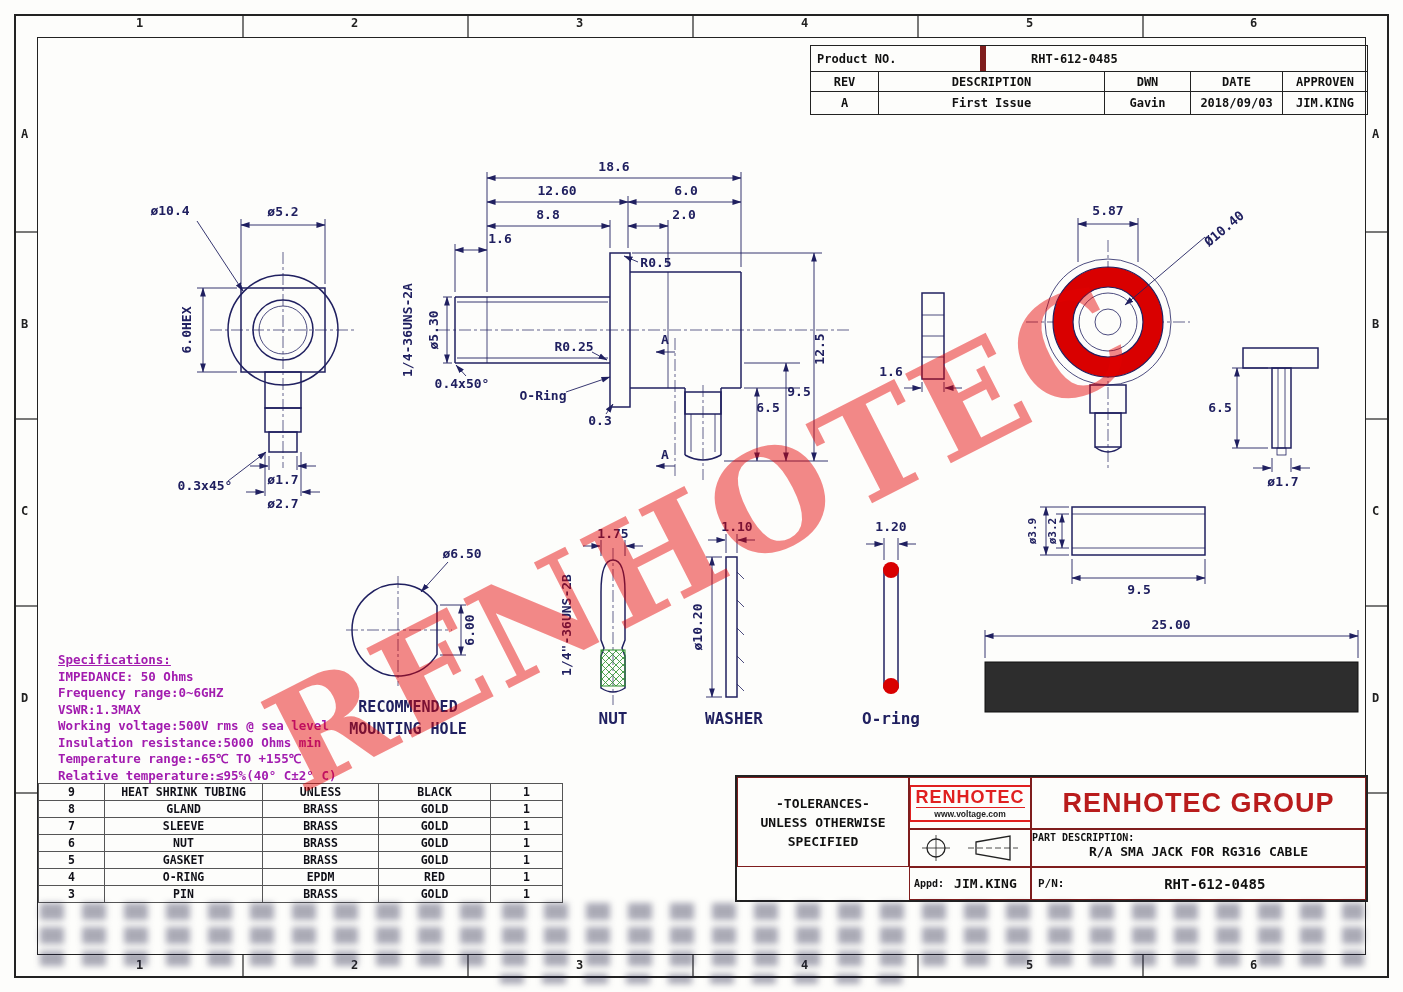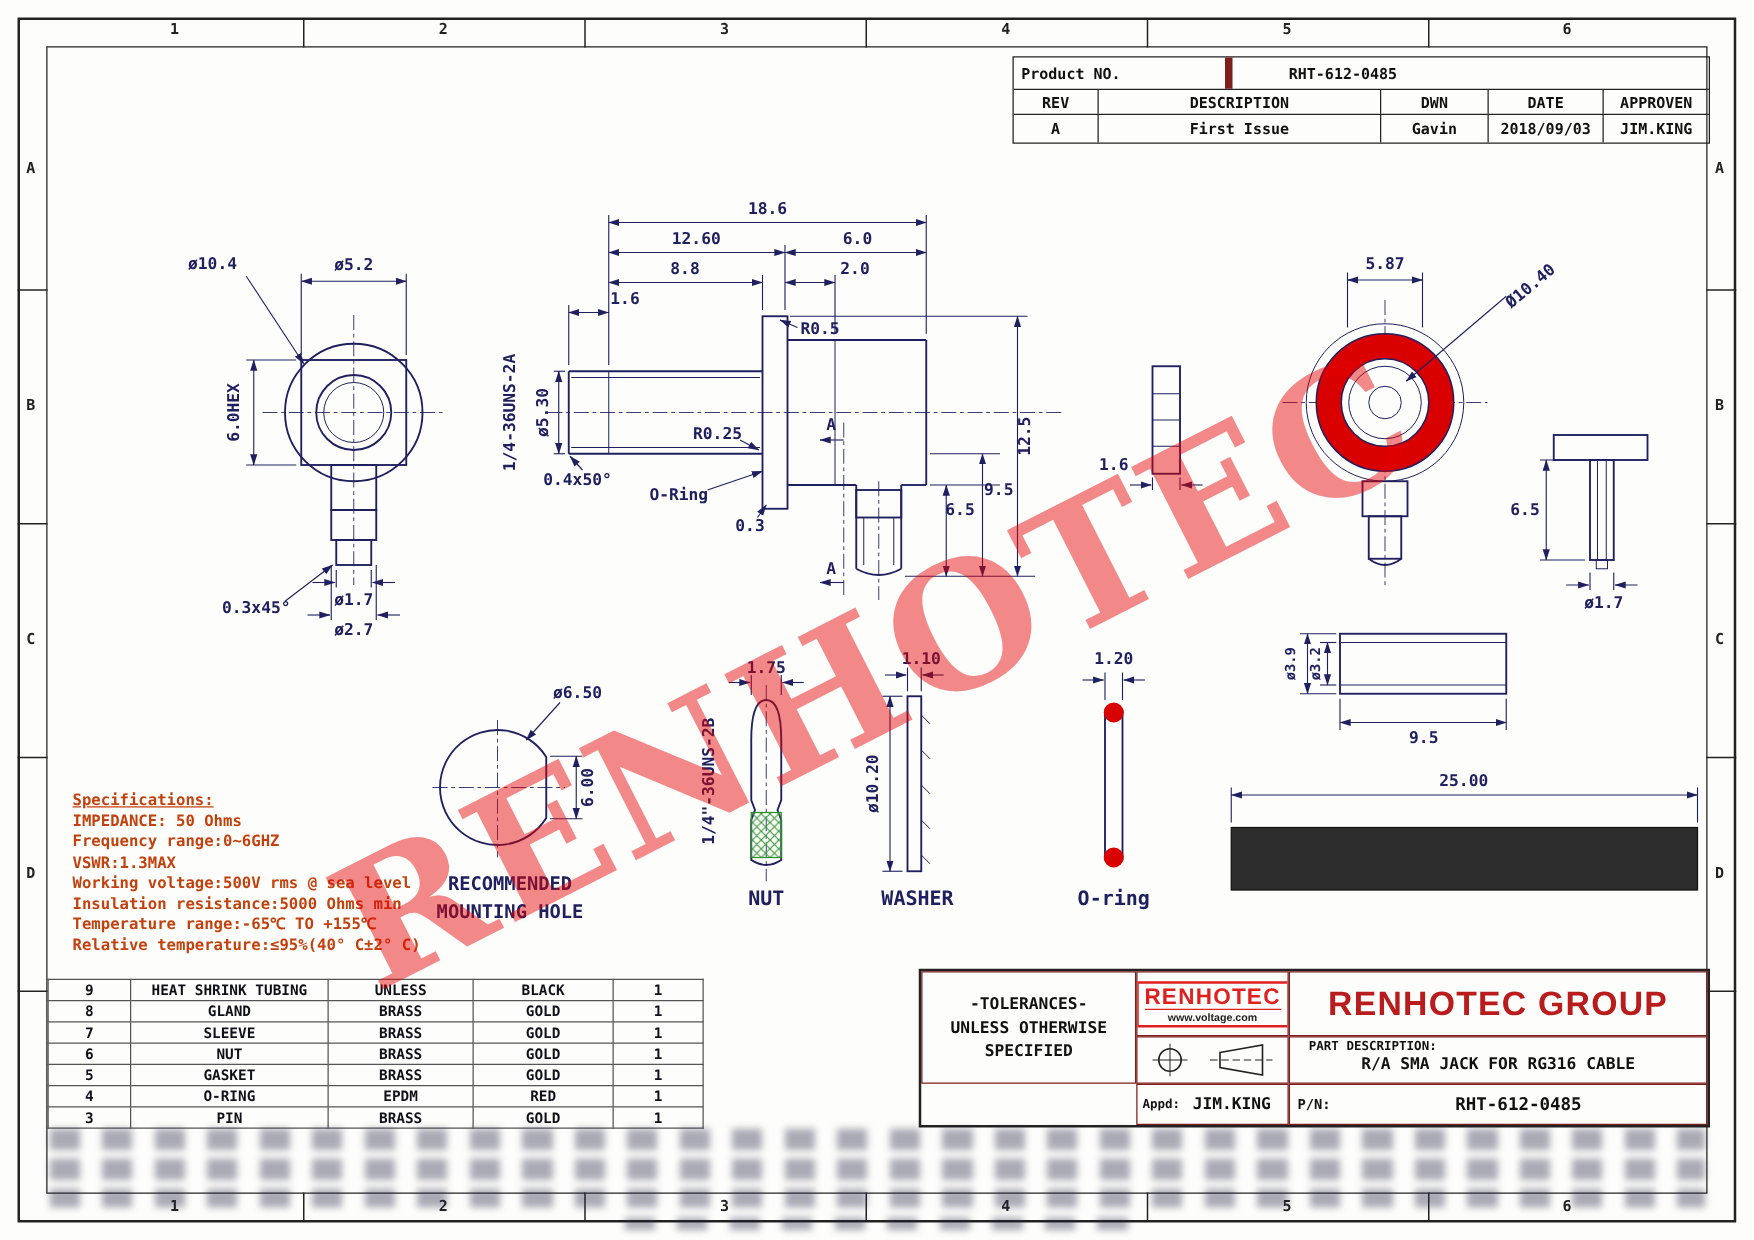--- a/index.html
+++ b/index.html
@@ -27,42 +27,42 @@
 .revtab .r1{display:flex;height:26px;border-bottom:1px solid #222}
 .revtab .r1 .lab{width:175px;border-right:6px solid #7f1d1d;display:flex;align-items:center;padding-left:6px}
 .revtab .r1 .val{flex:1;display:flex;align-items:center;padding-left:45px}
 .revtab .hr,.revtab .dr{display:flex;height:20px}
 .revtab .hr{border-bottom:1px solid #222}
 .revtab .dr{height:22px}
 .revtab .c{display:flex;align-items:center;justify-content:center;border-right:1px solid #222}
 .revtab .c:last-child{border-right:none}
 .revtab .w0{width:68px}.revtab .w1{width:226px}.revtab .w2{width:86px}.revtab .w3{width:92px}.revtab .w4{flex:1}
 
-.specs{position:absolute;left:58px;top:632px;width:310px;z-index:4;
-  font:700 12.5px "DejaVu Sans Mono",monospace;color:#c2410c;line-height:16.5px}
+.specs{position:absolute;left:58px;top:652px;width:310px;z-index:4;
+  font:700 12.5px "DejaVu Sans Mono",monospace;color:#a21caf;line-height:16.5px}
 .specs .t{text-decoration:underline}
 
 .parts{position:absolute;left:38px;top:783px;z-index:4;border-collapse:collapse;
   font:700 11.5px "DejaVu Sans Mono",monospace;color:#101018}
 .parts td{border:1px solid #555;height:17px;text-align:center;padding:0 4px}
 .parts td.ci{width:66px}.parts td.nm{width:158px;text-align:center}.parts td.mt{width:116px}
 .parts td.fn{width:112px}.parts td.qt{width:72px}
 
 .tblock{position:absolute;left:735px;top:775px;width:633px;height:127px;z-index:4;border:2px solid #222;
   display:grid;grid-template-columns:172px 122px 1fr;grid-template-rows:52px 38px 1fr;background:rgba(255,255,255,.0)}
 .tblock .cell{border:1px solid #7f1d1d;display:flex;align-items:center;justify-content:center;overflow:hidden}
 .tblock .tol{grid-row:1/3;grid-column:1;flex-direction:column;font:700 13px "DejaVu Sans Mono",monospace;line-height:19px}
 .tblock .logo{grid-row:1;grid-column:2}
 .logo-box{border:2px solid #e02020;padding:1px 5px;text-align:center}
 .logo-txt{font:700 18px "Liberation Sans",sans-serif;color:#e02020;letter-spacing:1px;line-height:19px}
 .logo-url{font:700 8.5px "Liberation Sans",sans-serif;color:#222;border-top:1px solid #e02020;padding-top:1px}
 .tblock .comp{grid-row:1;grid-column:3;font:700 27px "Liberation Sans",sans-serif;color:#b91c1c;letter-spacing:1px}
 .tblock .proj{grid-row:2;grid-column:2}
 .tblock .pdesc{grid-row:2;grid-column:3;flex-direction:column;align-items:stretch;justify-content:flex-start}
-.pdesc-label{font:700 10px "DejaVu Sans Mono",monospace;padding:2px 0 0 15px}
+.pdesc-label{font:700 10px "DejaVu Sans Mono",monospace;padding:2px 0 0 0}
 .pdesc-val{text-align:center;font:700 13px "DejaVu Sans Mono",monospace;margin-top:1px}
 .tblock .tolsm{grid-row:3;grid-column:1;font:700 8px "DejaVu Sans Mono",monospace;filter:blur(.6px);opacity:.85}
 .tblock .appd{grid-row:3;grid-column:2;justify-content:flex-start;padding-left:4px}
 .appd-label{font:700 10px "DejaVu Sans Mono",monospace}
 .appd-val{font:700 13px "DejaVu Sans Mono",monospace;margin-left:10px}
 .tblock .pn{grid-row:3;grid-column:3;justify-content:center}
 .pn-label{font:700 11px "DejaVu Sans Mono",monospace;padding-left:6px}
 .pn-val{font:700 14px "DejaVu Sans Mono",monospace;flex:1;text-align:center}
 
 .watermark{position:absolute;left:195px;top:455px;width:1010px;z-index:30;pointer-events:none;

